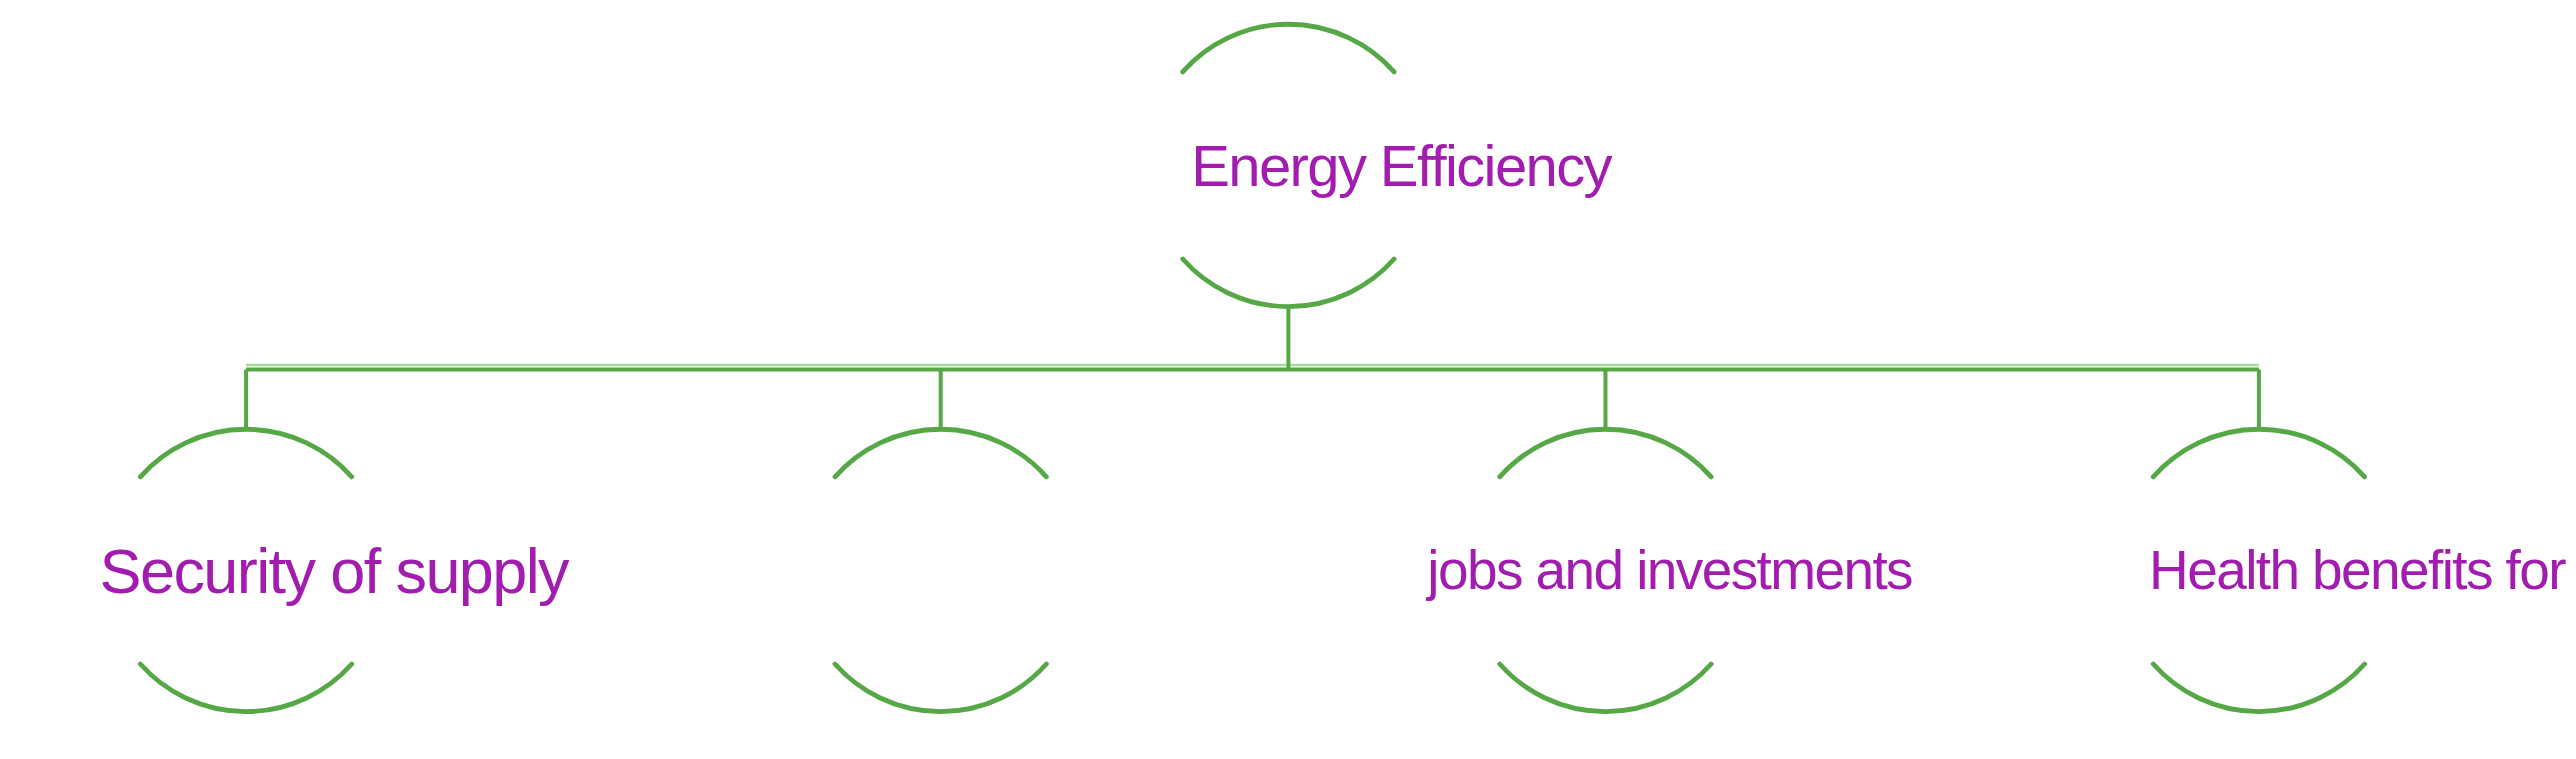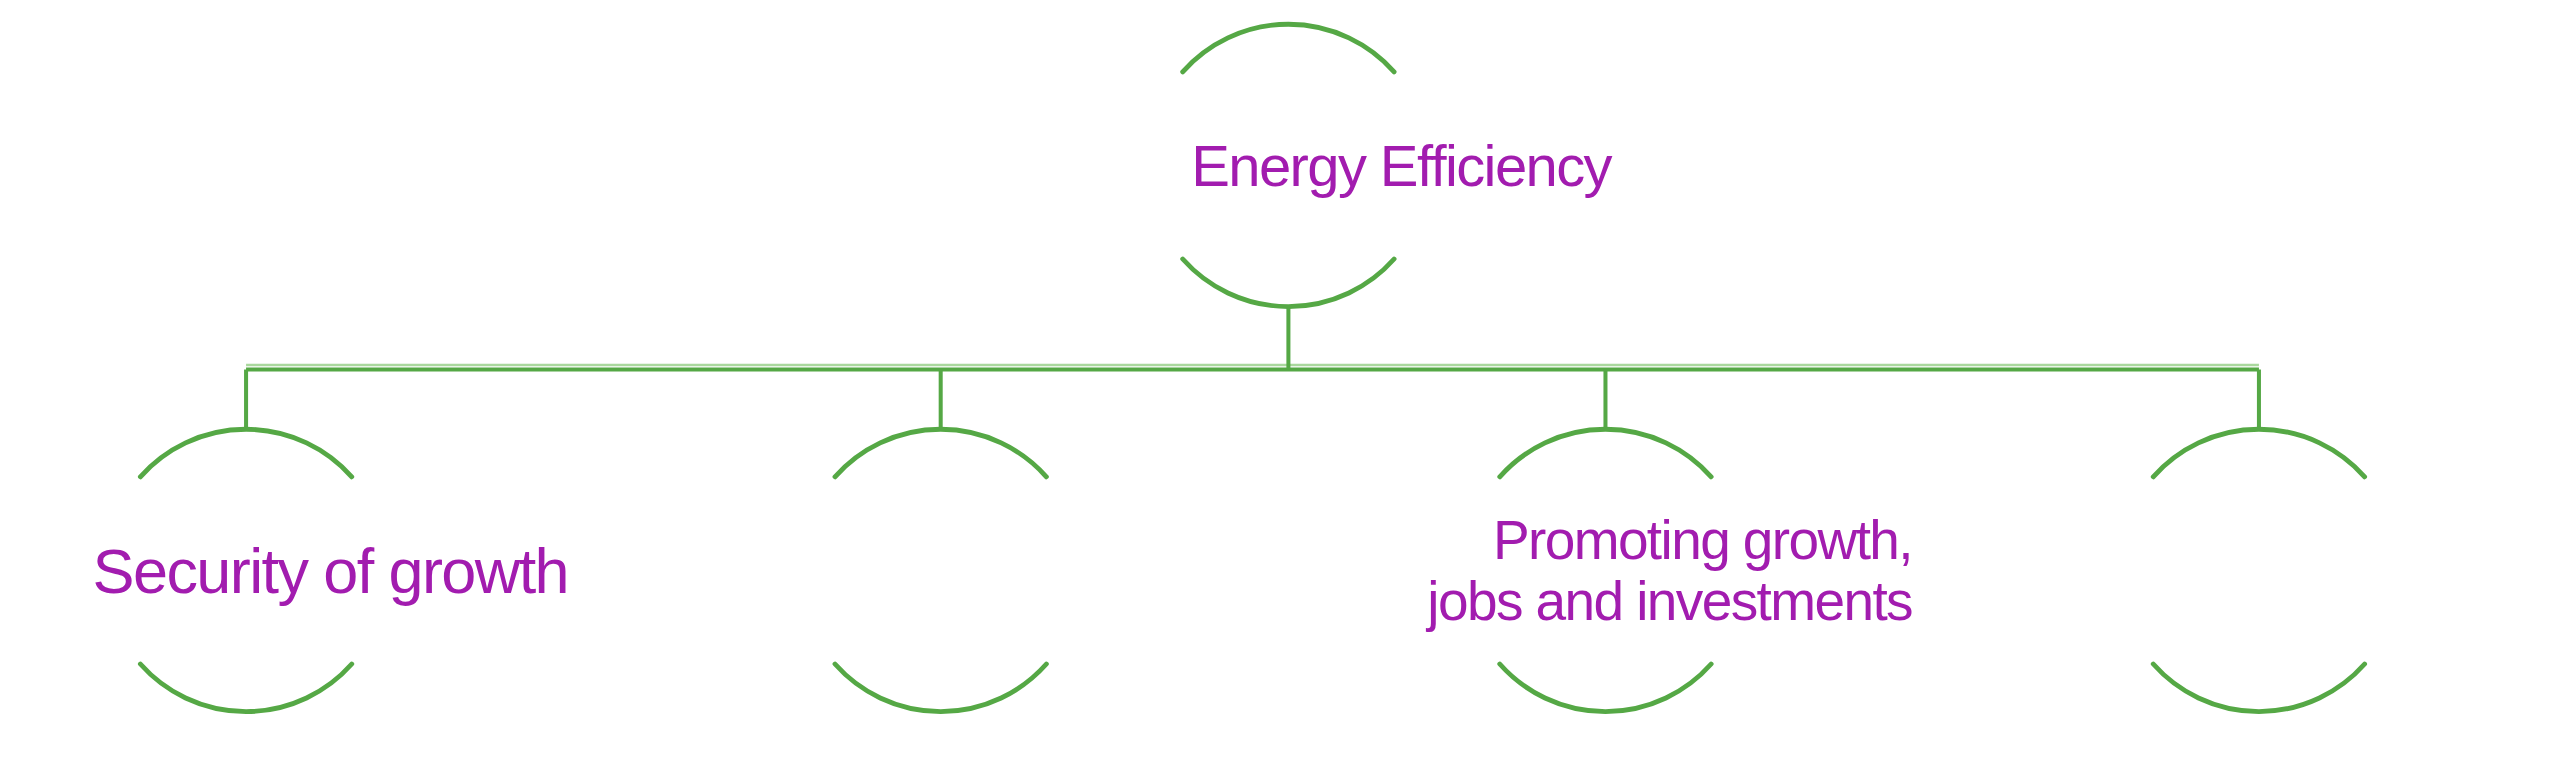--- a/index.html
+++ b/index.html
@@ -103,27 +103,27 @@
       <path class="arc" d="M 2669 823 A 175 175 0 0 0 2931 823"></path>
     </g>
   </svg>
 
   <div class="label root-label" style="left:966px; top:89px; width:645px; height:153px;">
     <span class="line">Energy Efficiency</span>
     <span class="line"></span>
   </div>
 
   <div class="label child-single" style="left:-77px; top:477px; width:645px; height:187px;">
-    <span class="line">Security of growth</span>
+    <span class="line">Security of supply</span>
     <span class="line"></span>
   </div>
 
 
   <div class="label child-double" style="left:1299px; top:477px; width:613px; height:187px;">
-    <span class="line">Promoting growth,</span>
     <span class="line">jobs and investments</span>
   </div>
 
   <div class="label child-double" style="left:1952px; top:477px; width:613px; height:187px;">
+    <span class="line">Health benefits for</span>
   </div>
 
 </div>
 
 
 </body></html>

